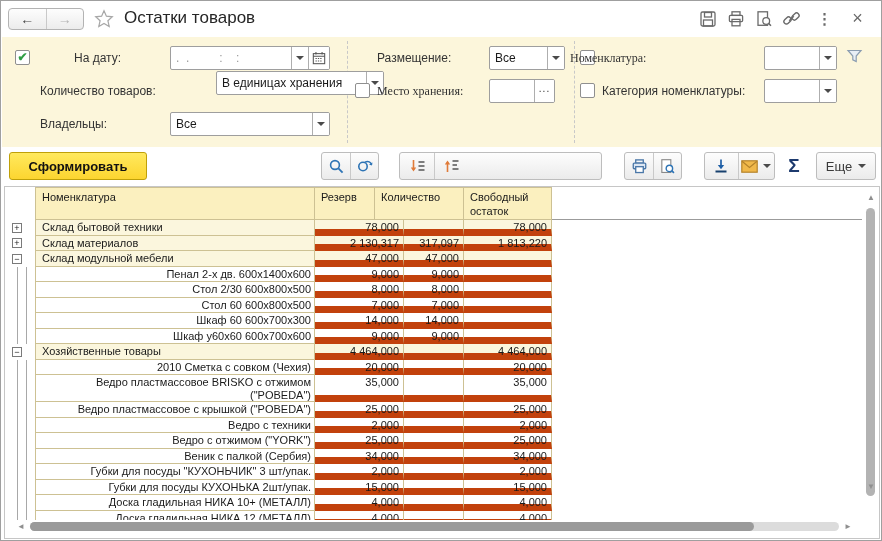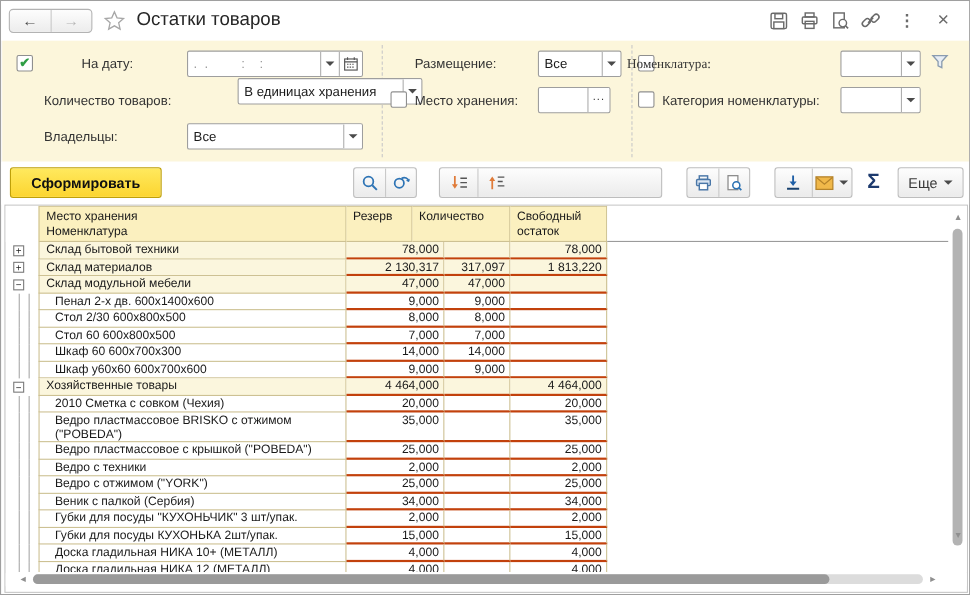--- a/index.html
+++ b/index.html
@@ -56,22 +56,22 @@
   .hc.filler { flex:1; background:#fff; border:none; }
   .hdr-ext-line { position:absolute; left:547px; top:32px; right:17px; height:1px; background:#9b9b9b; }
 
   .grid-rows { position:absolute; left:0; top:33px; right:16px; bottom:18px; overflow:hidden; }
   .trow { display:flex; height:15.5px; cursor:default; }
   .trow.tall { height:27px; }
   .tc { height:100%; font-size:11px; color:#1a1a1a; }
   .tc.gutter { width:30px; position:relative; }
   .tc.gutter.treelines { background:linear-gradient(#a8a8a8,#a8a8a8) 12px 0/1px 100% no-repeat, linear-gradient(#a8a8a8,#a8a8a8) 21px 0/1px 100% no-repeat; }
   .tc.name { width:280px; border-left:1px solid #cdc193; border-right:1px solid #cdc193; border-bottom:1px solid #cdc193; padding:1px 3px 0 6px; line-height:13px; overflow:hidden; }
-  .trow.item .tc.name { padding-left:14px; }
-  .tc.num { border-right:1px solid #cdc193; border-bottom:2px solid #c2410c; display:flex; justify-content:flex-end; align-items:flex-start; padding:1px 4px 0 2px; }
+  .trow.item .tc.name { padding-left:14px;text-align:right; }
+  .tc.num { border-right:1px solid #cdc193; border-bottom:7px solid #c2410c; display:flex; justify-content:flex-end; align-items:flex-start; padding:1px 4px 0 2px; }
   .tc.qty { width:89px; } .tc.res { width:60px; } .tc.free { width:88px; }
   .tc.filler { flex:1; }
   .trow.group .tc.name, .trow.group .tc.num { background:#fbf6dd; }
   .expander { position:absolute; left:7px; top:50%; margin-top:-5px; width:10px; height:10px; border:1px solid #7a7a7a; background:#fff; font-size:9px; line-height:8px; text-align:center; color:#222; cursor:pointer; }
 
   
   .vscroll { position:absolute; top:0; right:0; width:16px; bottom:18px; background:#fff; }
   .vs-arrow { position:absolute; left:0; width:16px; height:12px; text-align:center; font-size:8px; color:#8f8f8f; cursor:pointer; }
   .vs-arrow.up { top:6px; } .vs-arrow.down { bottom:26px; }
   .vs-thumb { position:absolute; left:3px; width:9px; top:21px; height:288px; background:#b3b3b3; border-radius:5px; cursor:pointer; }
@@ -178,21 +178,21 @@
 
     <span class="flabel" style="left:375px; top:14px;">Размещение:</span>
     <div class="field" style="left:487px; top:9px; width:76px;">
       <span class="val">Все</span>
       <span class="seg">
           <span class="tri-down"></span>
         </span>
     </div>
 
     <span class="checkbox" style="left:353px; top:46px;"></span>
-    <span class="flabel" style="left:375px; top:47px;">Место хранения:</span>
+    <span class="flabel" style="left:375px; top:47px;font-family:Liberation Serif, serif;">Место хранения:</span>
     <div class="field" style="left:487px; top:42px; width:66px;">
       <span class="val"></span>
       <span class="seg more">...</span>
     </div>
 
     <span class="checkbox" style="left:578px; top:13px;"></span>
     <span class="flabel" style="left:568px; top:14px;font-family:Liberation Serif, serif;">Номенклатура:</span>
     <div class="field" style="left:762px; top:9px; width:73px;">
       <span class="val"></span>
       <span class="seg">
@@ -297,21 +297,20 @@
     <button class="btn" style="left:815px; width:60px;">
       <span>Еще</span>
       <span class="tri-down"></span>
     </button>
   </div>
 
   <div class="grid">
     <div class="ghead">
       <div class="hc gutter"></div>
       <div class="hc name">
-        <div>Место хранения</div>
         <div>Номенклатура</div>
       </div>
       <div class="hc res">Резерв</div>
       <div class="hc qty">Количество</div>
       <div class="hc free">Свободный остаток</div>
       <div class="hc filler"></div>
     </div>
     <div class="hdr-ext-line"></div>
 
     <div class="grid-rows">

